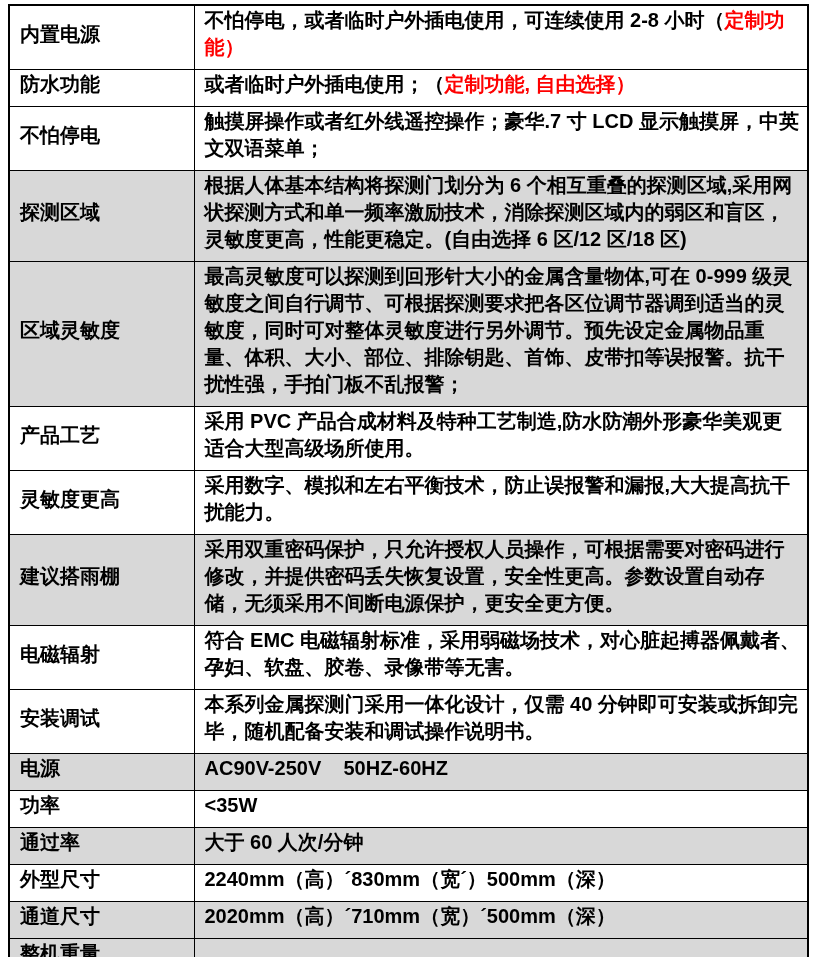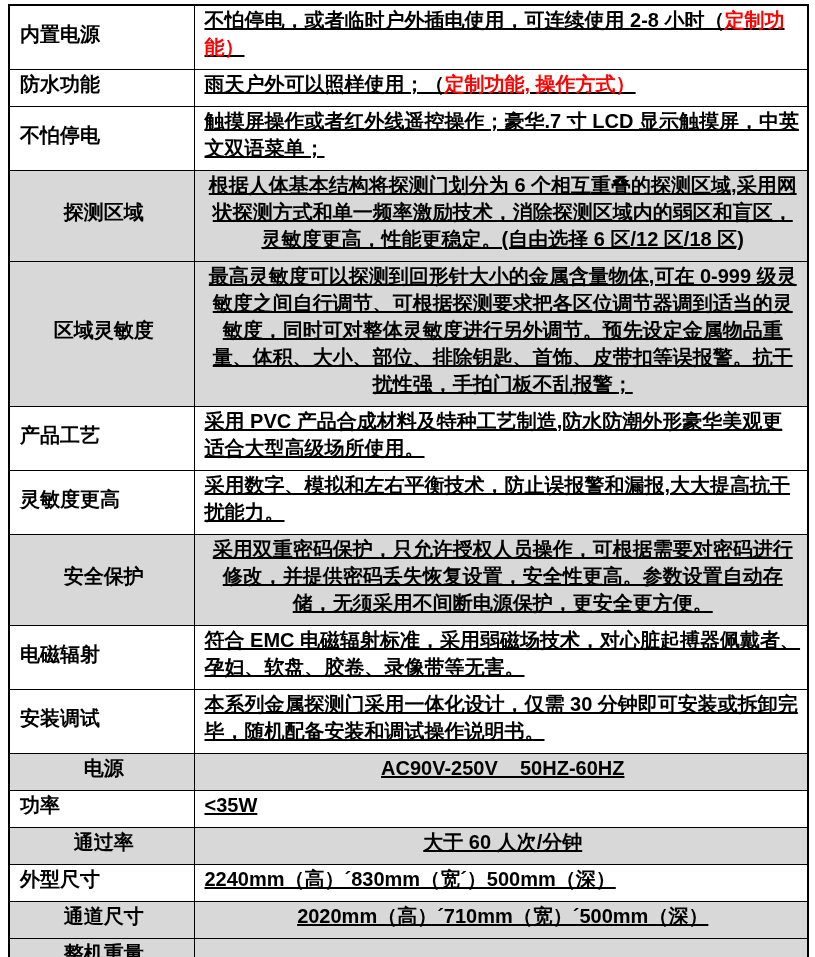--- a/index.html
+++ b/index.html
@@ -26,36 +26,36 @@
   .spec-table td {
     border: 1px solid var(--border-color);
     font-size: 20px;
     line-height: 27px;
     vertical-align: middle;
     padding: 1px 6px 8px 10px;
     word-break: break-all;
     white-space: pre-wrap;
   }
   td.label-cell { width: 185px; }
-  td.value-cell { width: 614px; text-decoration: underline; }
-  tr.shaded td { background: var(--shade-color); text-align: center; }
+  td.value-cell { width: 614px; }
+  tr.shaded td { background: var(--shade-color); }
   .red { color: var(--red-color); }
 </style>
 </head>
 <body style="background: rgb(255, 255, 255);">
 
 <table class="spec-table">
   <tbody>
       <tr>
     <td class="label-cell">内置电源</td>
     <td class="value-cell"><span>不怕停电，或者临时户外插电使用，可连续使用 2-8 小时（</span><span class="red">定制功能）</span></td>
   </tr>
       <tr>
     <td class="label-cell">防水功能</td>
-    <td class="value-cell"><span>雨天户外可以照样使用；（</span><span class="red">定制功能, 操作方式）</span></td>
+    <td class="value-cell"><span>或者临时户外插电使用；（</span><span class="red">定制功能, 自由选择）</span></td>
   </tr>
       <tr>
     <td class="label-cell">不怕停电</td>
     <td class="value-cell"><span>触摸屏操作或者红外线遥控操作；豪华.7 寸 LCD 显示触摸屏，中英文双语菜单；</span></td>
   </tr>
       <tr class="shaded">
     <td class="label-cell">探测区域</td>
     <td class="value-cell"><span>根据人体基本结构将探测门划分为 6 个相互重叠的探测区域,采用网状探测方式和单一频率激励技术，消除探测区域内的弱区和盲区，灵敏度更高，性能更稳定。(自由选择 6 区/12 区/18 区)</span></td>
   </tr>
       <tr class="shaded">
@@ -64,30 +64,30 @@
   </tr>
       <tr>
     <td class="label-cell">产品工艺</td>
     <td class="value-cell"><span>采用 PVC 产品合成材料及特种工艺制造,防水防潮外形豪华美观更适合大型高级场所使用。</span></td>
   </tr>
       <tr>
     <td class="label-cell">灵敏度更高</td>
     <td class="value-cell"><span>采用数字、模拟和左右平衡技术，防止误报警和漏报,大大提高抗干扰能力。</span></td>
   </tr>
       <tr class="shaded">
-    <td class="label-cell">安全保护</td>
+    <td class="label-cell">建议搭雨棚</td>
     <td class="value-cell"><span>采用双重密码保护，只允许授权人员操作，可根据需要对密码进行修改，并提供密码丢失恢复设置，安全性更高。参数设置自动存储，无须采用不间断电源保护，更安全更方便。</span></td>
   </tr>
       <tr>
     <td class="label-cell">电磁辐射</td>
     <td class="value-cell"><span>符合 EMC 电磁辐射标准，采用弱磁场技术，对心脏起搏器佩戴者、孕妇、软盘、胶卷、录像带等无害。</span></td>
   </tr>
       <tr>
     <td class="label-cell">安装调试</td>
-    <td class="value-cell"><span>本系列金属探测门采用一体化设计，仅需 30 分钟即可安装或拆卸完毕，随机配备安装和调试操作说明书。</span></td>
+    <td class="value-cell"><span>本系列金属探测门采用一体化设计，仅需 40 分钟即可安装或拆卸完毕，随机配备安装和调试操作说明书。</span></td>
   </tr>
       <tr class="shaded">
     <td class="label-cell">电源</td>
     <td class="value-cell"><span>AC90V-250V    50HZ-60HZ</span></td>
   </tr>
       <tr>
     <td class="label-cell">功率</td>
     <td class="value-cell"><span>&lt;35W</span></td>
   </tr>
       <tr class="shaded">

